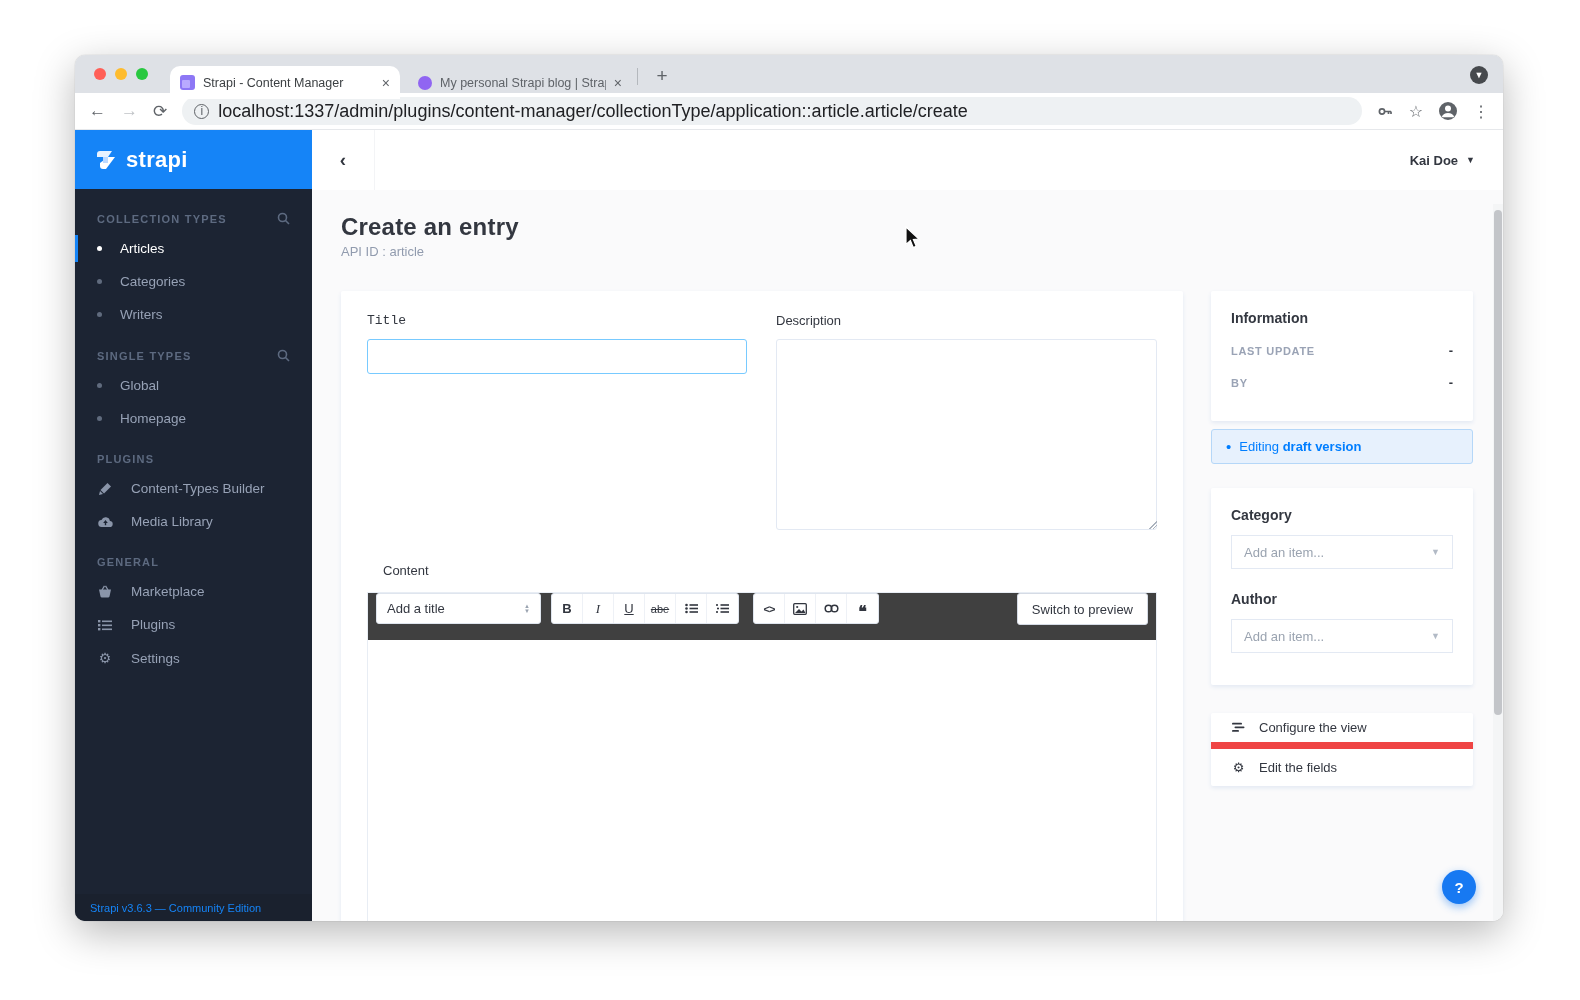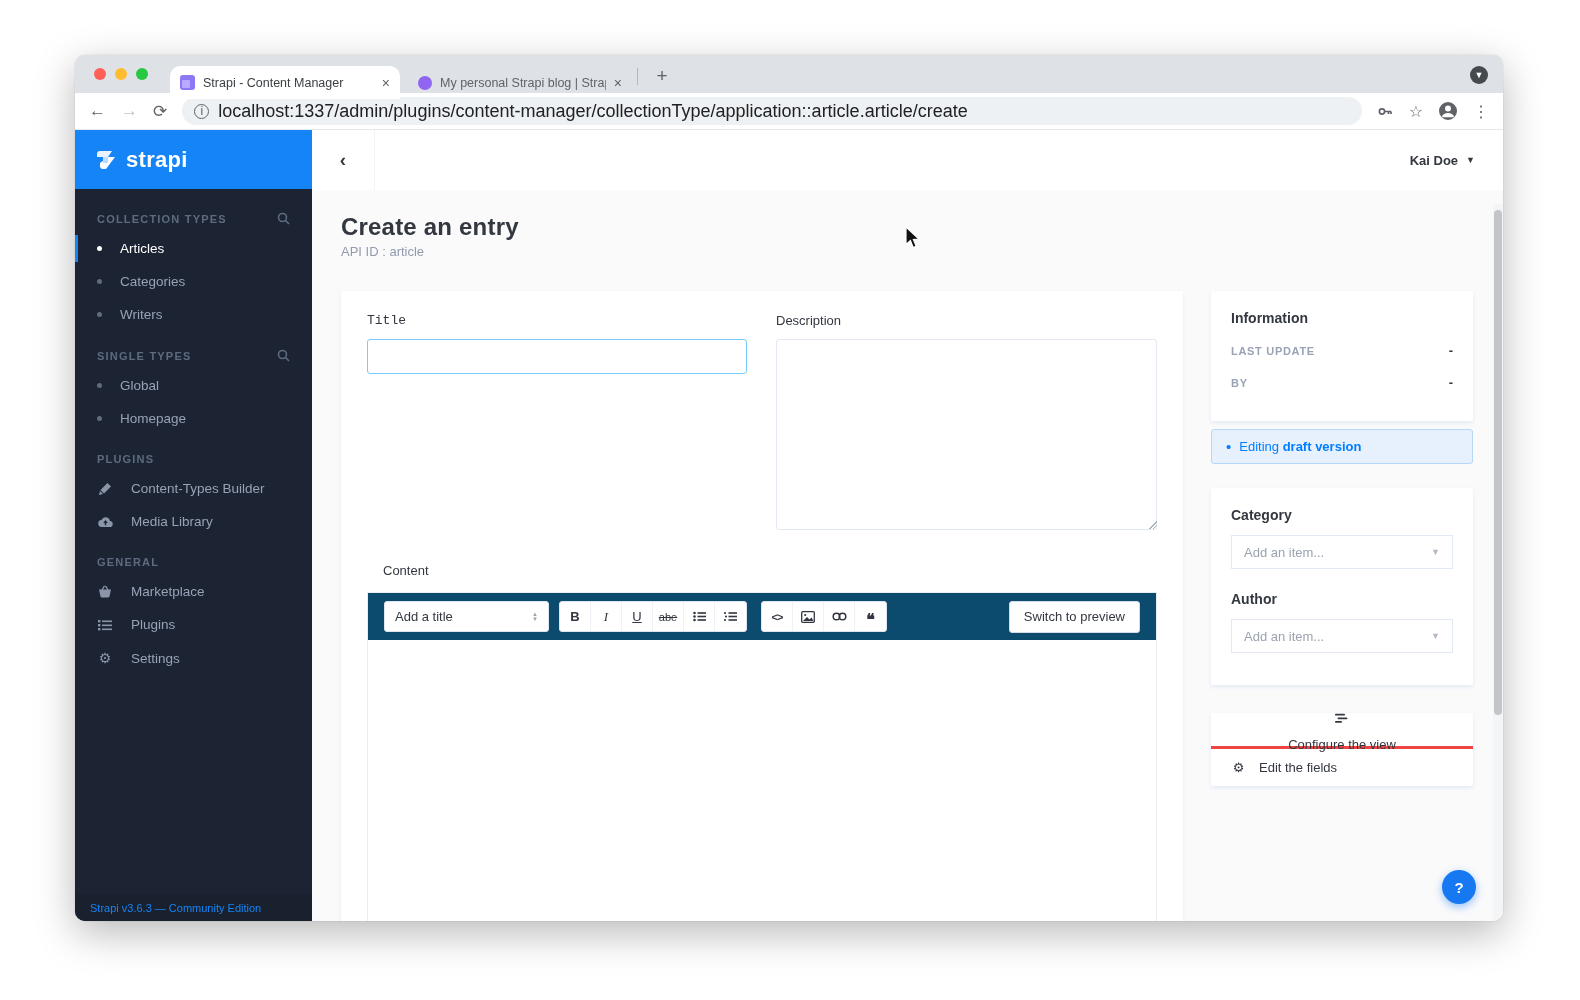--- a/index.html
+++ b/index.html
@@ -81,21 +81,21 @@
   .main-card { left:29px; top:101px; width:842px; height:631px; }
   .f-label { position:absolute; font-size:13px; color:#333740; }
   .inp-title { position:absolute; left:26px; top:48px; width:380px; height:35px;
     border:1px solid #78caff; border-radius:3px; outline:none; padding:0 10px; font-size:13px; color:#333740;}
   .ta-desc { position:absolute; left:435px; top:48px; width:381px; height:191px;
     border:1px solid #e3e9f3; border-radius:3px; outline:none; resize:none; padding:8px 10px; font-size:13px;}
   .ta-grip { position:absolute; left:808px; top:230px; width:8px; height:8px;
     background:
       linear-gradient(135deg, transparent 0 50%, #aab2bd 50% 57%, transparent 57% 72%, #aab2bd 72% 79%, transparent 79%); }
   .editor { position:absolute; left:26px; top:301px; right:26px; bottom:0; border:1px solid #e8edf4; border-bottom:none;}
-  .ed-toolbar { height:47px; background:#0c4a6e; display:flex; align-items:center; padding:0 16px; }
+  .ed-toolbar { height:47px; background:#404040; display:flex; align-items:flex-start; padding:0 8px; }
   .hselect { width:165px; height:31px; background:#fff; border:1px solid #dfe5ee; border-radius:3px;
     display:flex; align-items:center; justify-content:space-between; padding:0 10px; font-size:13px; color:#333740;}
   .stepper { display:flex; flex-direction:column; line-height:5px; font-size:6px; color:#9aa3b0; }
   .tgroup { display:flex; height:31px; background:#fff; border:1px solid #dfe5ee; border-radius:3px;
     margin-left:10px; overflow:hidden; }
   .tgroup.g2 { margin-left:14px; }
   .tbtn { width:31px; display:flex; align-items:center; justify-content:center; font-size:13px;
     color:#32363f; border-right:1px solid #eef1f6; }
   .tbtn:last-child { border-right:none; }
   .tb-b{font-weight:700;} .tb-i{font-style:italic; font-family:"Liberation Serif",serif;}
@@ -118,21 +118,21 @@
   .draft .bullet { font-size:15px; line-height:1; }
   .rel-card { left:899px; top:298px; width:262px; height:197px; padding:19px 20px; }
   .rel-card h3 { font-size:14px; font-weight:700; color:#333740; }
   .sel { margin-top:12px; height:34px; border:1px solid #e3e9f3; border-radius:0; background:#fff;
     display:flex; align-items:center; justify-content:space-between; padding:0 12px;
     font-size:13px; color:#9aa3b0; }
   .sel .caret { font-size:9px; color:#b2bac6; }
   .rel-card h3.second { margin-top:22px; }
   .links-card { left:899px; top:523px; width:262px; height:73px; }
   .lrow { height:36px; display:flex; align-items:center; gap:13px; padding:0 20px; font-size:13px; color:#333740; }
-  .lrow:first-child { border-bottom:3px solid #ef4444;flex-direction:column; }
+  .lrow:first-child { border-bottom:7px solid #ef4444; }
   .licon { width:15px; display:flex; justify-content:center; color:#333740; }
 
   .scrollbar { position:absolute; right:0; top:74px; bottom:0; width:10px; background:#f4f5f6; }
   .sthumb { position:absolute; left:1px; top:6px; width:8px; height:505px; border-radius:4px; background:#c3c5c9; }
 
   .help { position:absolute; right:27px; bottom:17px; width:34px; height:34px; border-radius:50%;
     background:#1779f2; color:#fff; font-size:15px; font-weight:700;
     display:flex; align-items:center; justify-content:center; box-shadow:0 3px 8px rgba(23,121,242,.45); }
 
   .cursor { position:absolute; left:830px; top:171px; z-index:50; }

